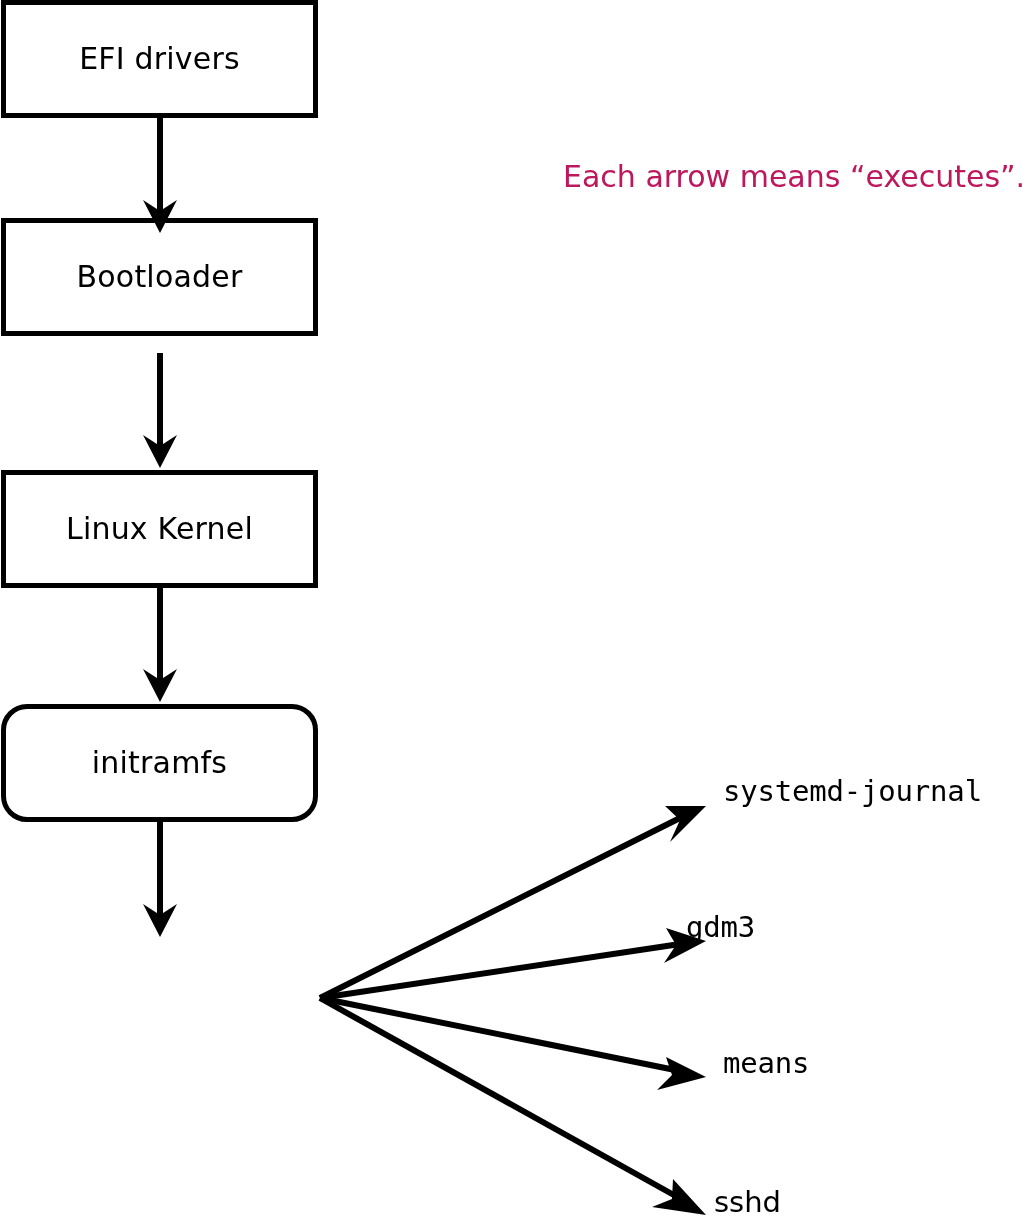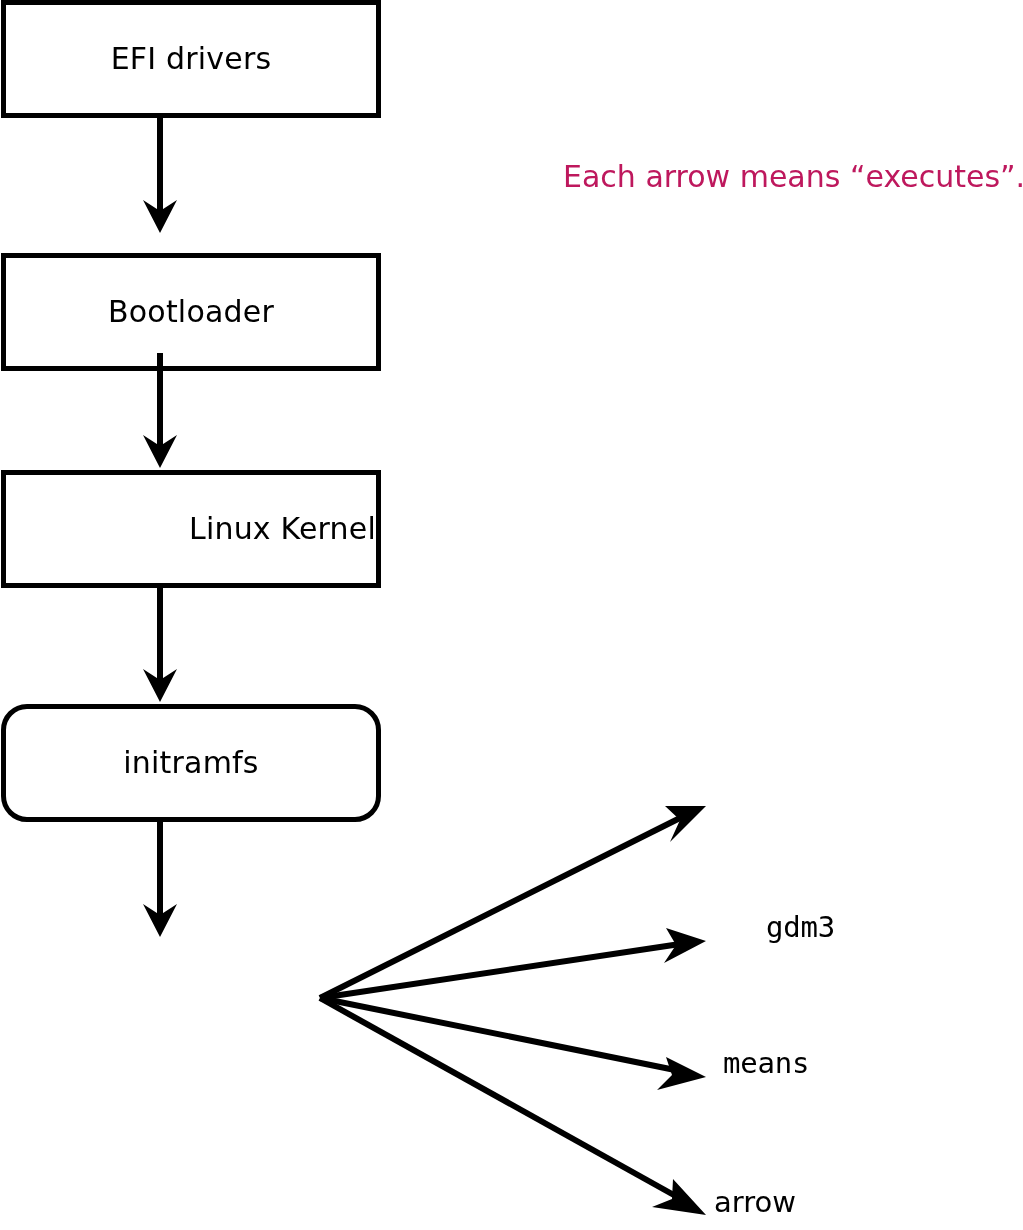--- a/index.html
+++ b/index.html
@@ -17,21 +17,21 @@
     width: 1023px;
     height: 1230px;
     background: #ffffff;
     overflow: hidden;
   }
 
   
   .boot-box {
     position: absolute;
     left: 1px;
-    width: 380px;
+    width: 317px;
     height: 118px;
     box-sizing: border-box;
     border: 5px solid #000000;
     background: #ffffff;
     display: flex;
     align-items: center;
     justify-content: center;
   }
   .boot-box-label {
     font-family: "DejaVu Sans", sans-serif;
@@ -82,25 +82,25 @@
 </style>
 </head>
 <body>
 
 <div id="canvas">
 
   <div class="boot-box" style="top:0px;">
     <span class="boot-box-label">EFI drivers</span>
   </div>
 
-  <div class="boot-box" style="top:253px;">
+  <div class="boot-box" style="top:218px;">
     <span class="boot-box-label">Bootloader</span>
   </div>
 
-  <div class="boot-box" style="top:470px;justify-content:flex-end;">
+  <div class="boot-box" style="top:470px;">
     <span class="boot-box-label">Linux Kernel</span>
   </div>
 
   <div class="boot-box" style="top:704px;border-radius:26px;">
     <span class="boot-box-label">initramfs</span>
   </div>
 
 
   <svg id="arrow-layer" viewBox="0 0 1023 1230" width="1023" height="1230">
 
@@ -140,20 +140,21 @@
     </g>
 
     <g>
       <line x1="320" y1="998" x2="681" y2="1199" stroke="#000000" stroke-width="6"></line>
       <path d="M 706 1215 L 673 1179 L 672 1199 L 652 1207 Z" fill="#000000"></path>
     </g>
   </svg>
 
   <div class="legend-note">Each arrow means “executes”.</div>
 
+  <div class="service-label mono" style="left:723px; top:777px;">systemd-journal</div>
 
-  <div class="service-label mono" style="left:766px; top:913px;">gdm3</div>
+  <div class="service-label mono" style="left:686px; top:913px;">gdm3</div>
 
   <div class="service-label mono" style="left:723px; top:1049px;">means</div>
 
-  <div class="service-label sans" style="left:714px; top:1188px;">arrow</div>
+  <div class="service-label sans" style="left:714px; top:1188px;">sshd</div>
 
 </div>
 
 </body></html>

